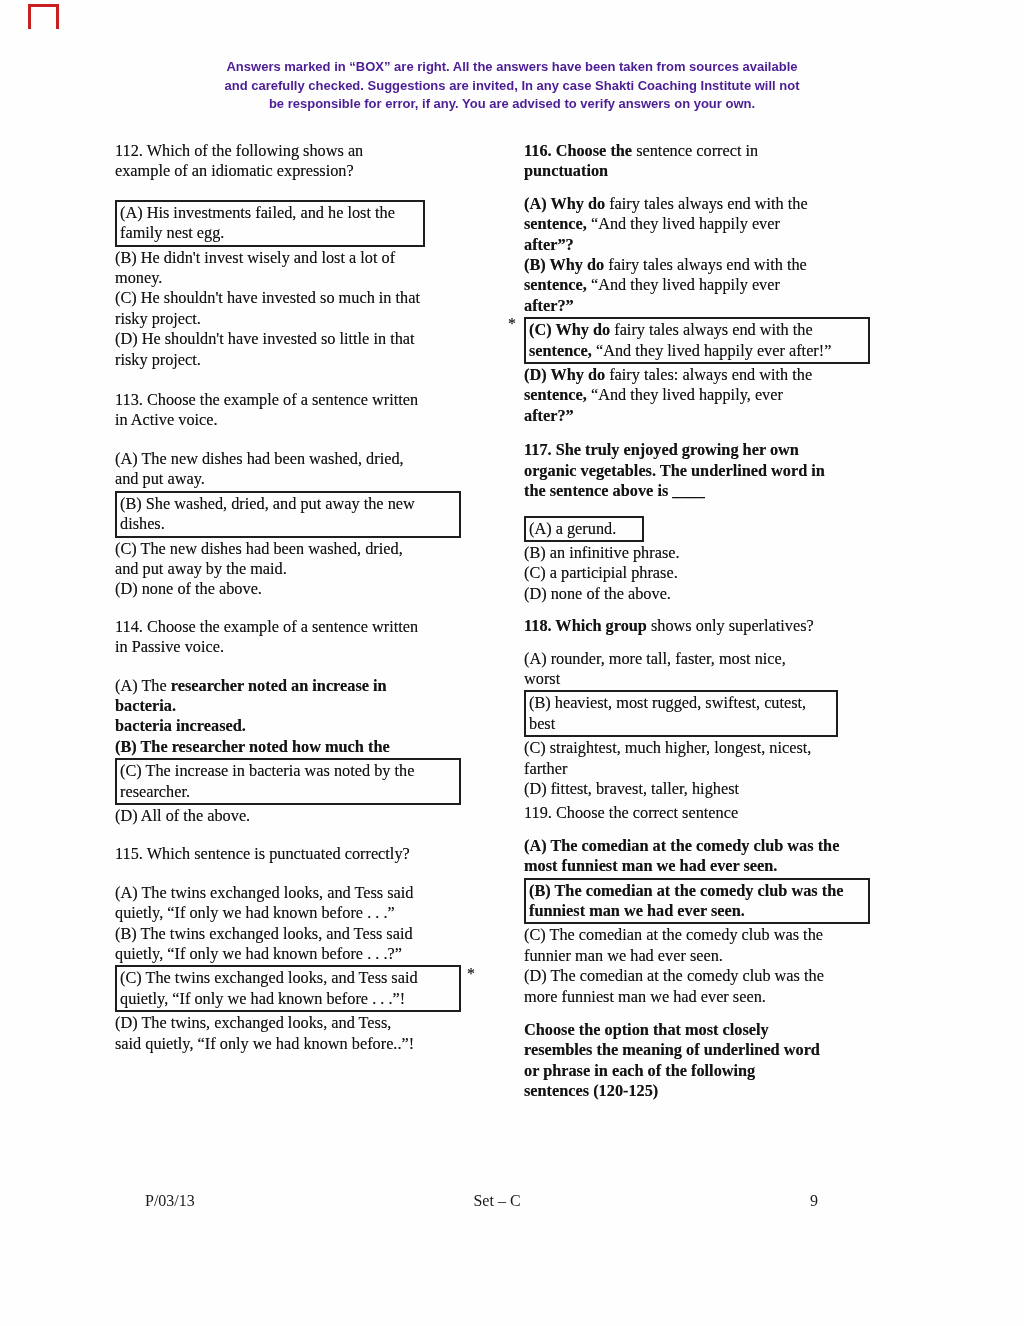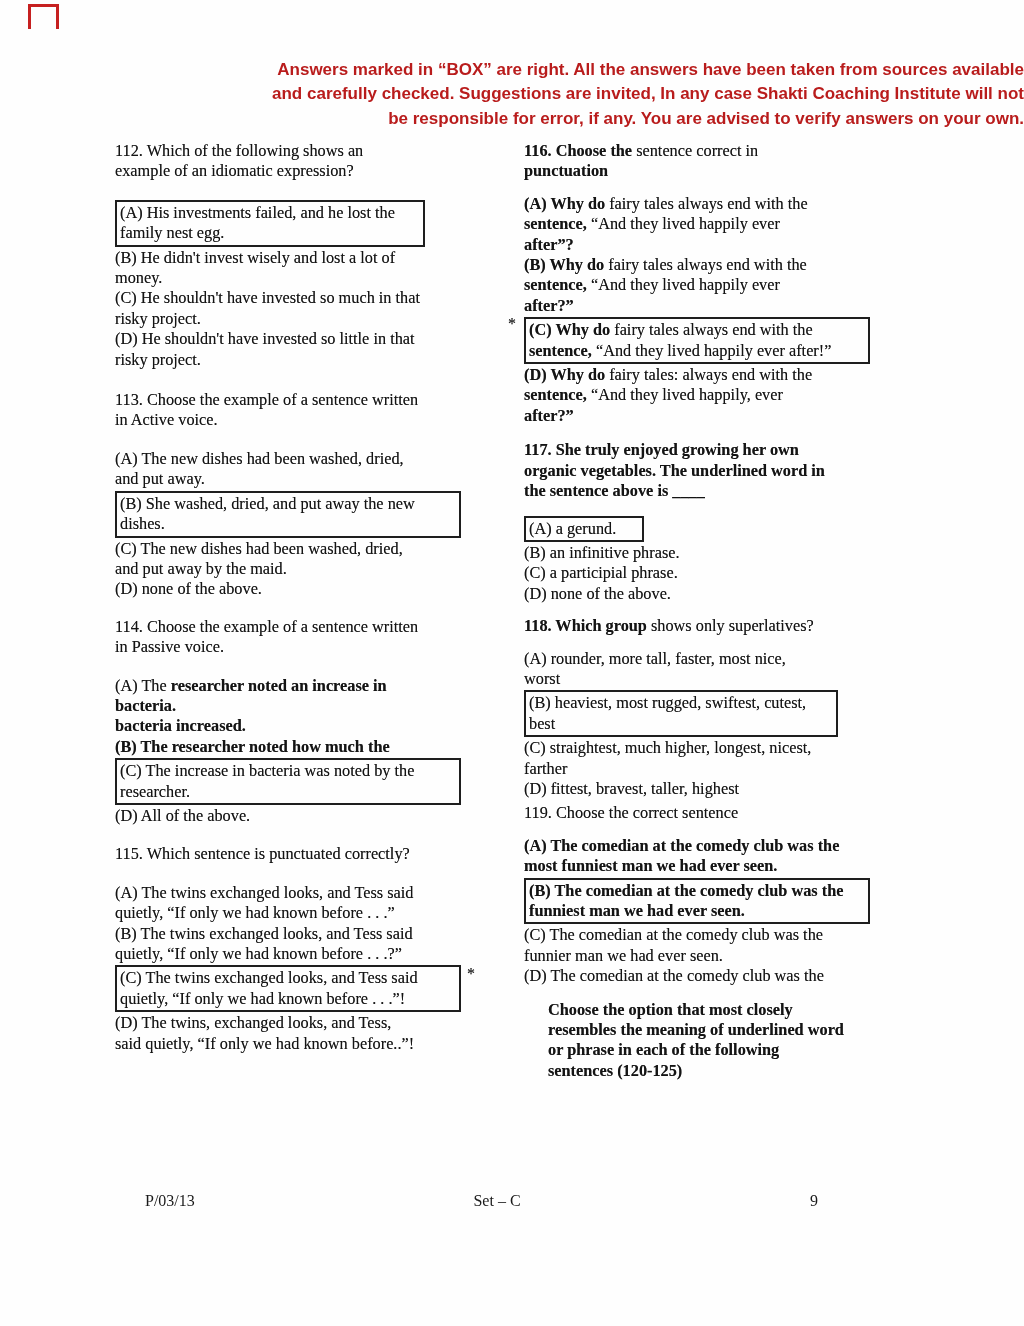--- a/index.html
+++ b/index.html
@@ -9,22 +9,22 @@
     font-family:"Liberation Serif",serif;
     -webkit-font-smoothing:antialiased;
   }
   .page{position:absolute;inset:0;overflow:hidden;}
   .corner{
     position:absolute;left:28px;top:4px;width:25px;height:22px;
     border:3px solid #c62020;border-bottom:none;
   }
   .notice{
     position:absolute;top:58px;left:0;width:100%;
-    text-align:right;font-family:"Liberation Sans",sans-serif;
-    font-weight:700;font-size:17px;line-height:1.44;color:#b91c1c;
+    text-align:center;font-family:"Liberation Sans",sans-serif;
+    font-weight:700;font-size:13px;line-height:1.44;color:#4c1d95;
   }
   .col{
     position:absolute;top:141px;width:346px;
     font-size:16.3px;line-height:20.4px;color:#141414;
     text-shadow:0 0 .4px rgba(0,0,0,.5);
   }
   #col-left{left:115px;}
   #col-right{left:524px;}
   .ln{white-space:nowrap;}
   .b{font-weight:700;}
@@ -38,21 +38,21 @@
   }
   .boxed.fit{width:fit-content;padding-right:26px;}
   #q112 .boxed{width:300px;}
   #q118 .boxed{width:304px;}
   #q113{margin-top:20px;}
   #q114{margin-top:17px;}
   #q115{margin-top:18px;}
   #q117{margin-top:14px;}
   #q118{margin-top:12px;}
   #q119{margin-top:4px;}
-  .note{margin-top:13px;margin-left:24px;}
+  .note{margin-top:13px;}
   .star{
     position:absolute;font-size:16px;color:#222;
   }
   .star.right{right:-16px;top:-3px;}
   .star.left{left:-18px;top:-5px;}
   .footer{position:absolute;top:1192px;left:0;width:100%;font-size:16px;color:#1a1a1a;}
   .footer .f-left{position:absolute;left:145px;}
   .footer .f-center{position:absolute;left:497px;transform:translateX(-50%);}
   .footer .f-right{position:absolute;left:810px;}
 </style>
@@ -249,20 +249,21 @@
           <div class="opt boxed b">
             <div class="ln">(B) The comedian at the comedy club was the</div>
             <div class="ln">funniest man we had ever seen.</div>
           </div>
           <div class="opt">
             <div class="ln">(C) The comedian at the comedy club was the</div>
             <div class="ln">funnier man we had ever seen.</div>
           </div>
           <div class="opt">
             <div class="ln">(D) The comedian at the comedy club was the</div>
+            <div class="ln">more funniest man we had ever seen.</div>
           </div>
         </div>
       </div>
       <div class="note b" id="note-120-125">
         <div class="ln">Choose the option that most closely</div>
         <div class="ln">resembles the meaning of underlined word</div>
         <div class="ln">or phrase in each of the following</div>
         <div class="ln">sentences (120-125)</div>
       </div>
     </div>

